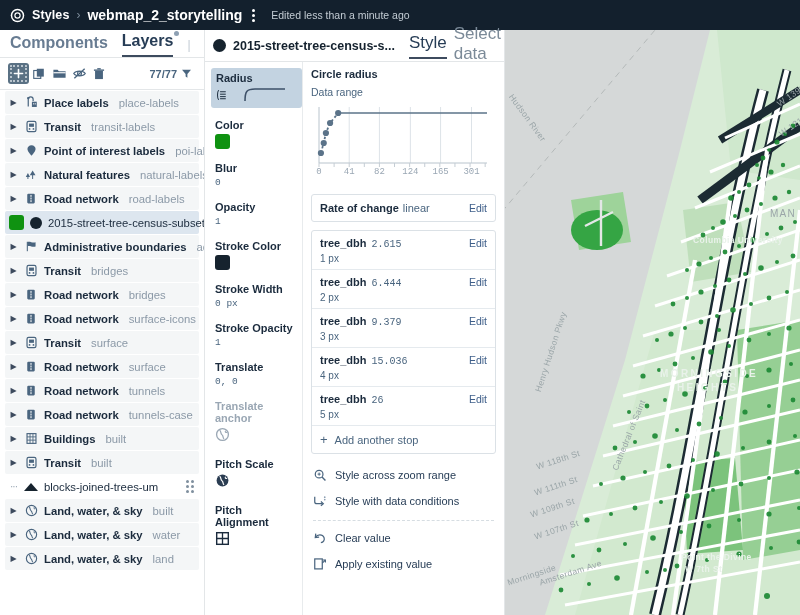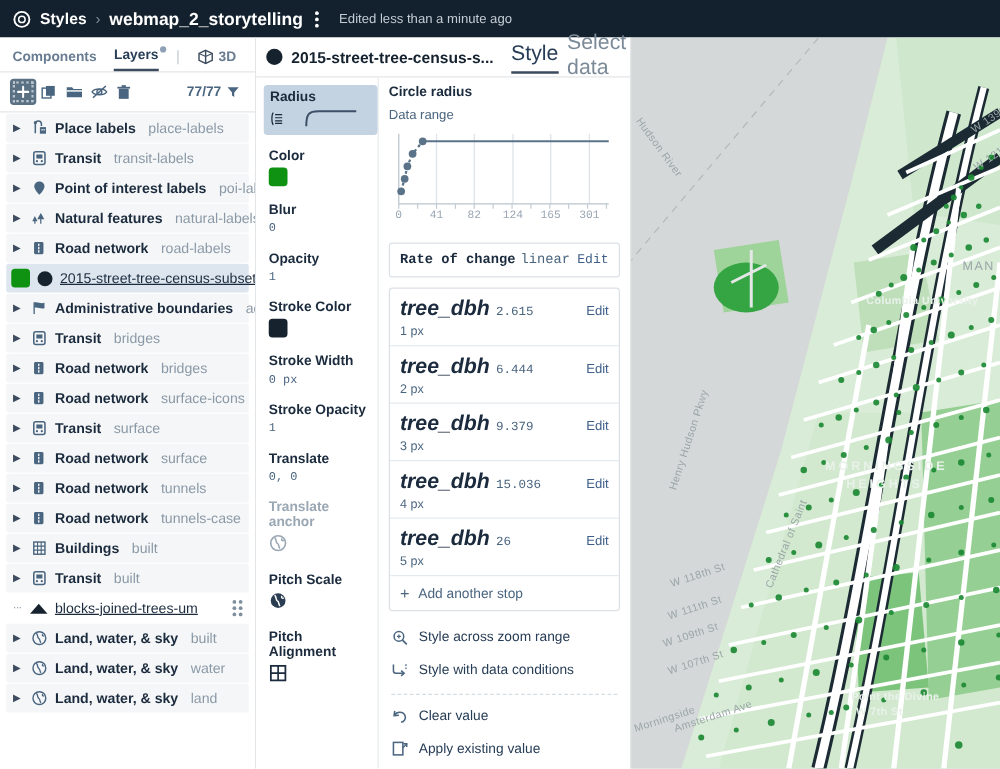--- a/index.html
+++ b/index.html
@@ -31,21 +31,21 @@
 
   
   #body { display: flex; height: 585px; width: 800px; }
 
   
   #left { width: 205px; height: 585px; background: #fff; border-right: 1px solid #e3e6e8; position: relative; }
   #lefttabs {
     height: 28px; display: flex; align-items: flex-end; gap: 14px;
     padding: 0 10px; border-bottom: 1px solid #e3e6e8;
   }
-  .ltab { font-size: 11px; font-weight: bold; color: #687c92; padding-bottom: 5px; cursor: pointer; position: relative;}
+  .ltab { font-size: 16px; font-weight: bold; color: #687c92; padding-bottom: 5px; cursor: pointer; position: relative;}
   .ltab.active { color: #273d56; border-bottom: 2px solid #3d4b5e; }
   .ltab .dot { position:absolute; top:-1px; right:-6px; width:5px; height:5px; border-radius:50%; background:#8ea0b3; }
   .ltab-div { color:#c3ccd4; padding-bottom:5px; }
   .ltab.d3 { display:flex; align-items:center; gap:4px; }
 
   #lefttools {
     height: 32px; display: flex; align-items: center; gap: 0;
     padding: 0 8px; border-bottom: 1px solid #e3e6e8;
   }
   .tool { width: 20px; height: 20px; display:flex; align-items:center; justify-content:center; color:#4a657f; cursor:pointer;}
@@ -59,21 +59,21 @@
     padding: 0 5px 0 4px; margin-bottom: 1px; border-radius: 2px;
     background: #f4f6f7; cursor: pointer; font-size: 11.3px; white-space: nowrap;
   }
   .lrow.sel { background: #dde6ef; }
   .lrow.plain { background: #fff; }
   .caret { width:9px; color:#3d4b5e; font-size:8px; flex:0 0 9px; text-align:center;}
   .caret.dots { color:#9aa7b4; font-size:10px; letter-spacing:-1px;}
   .licon { width:14px; height:14px; flex:0 0 14px; display:flex; align-items:center; justify-content:center; color:#4a657f;}
   .lname { font-weight: bold; color:#1b2b3d; }
   .lsub { color:#8b99a7; margin-left:4px; }
-  .lflat { color:#1b2b3d;text-decoration:underline; }
+  .lflat { color:#1b2b3d; }
   .swatch-green { width:15px; height:15px; background:#0f9211; border-radius:3px; flex:0 0 15px;}
   .dot-black { width:12px; height:12px; background:#16232e; border-radius:50%; flex:0 0 12px;}
   .grip { margin-left:auto; display:grid; grid-template-columns:3px 3px; gap:2px; }
   .grip i { width:3px;height:3px;background:#7f8f9e;border-radius:50%;display:block;}
   .tri-icon { width:0;height:0;border-left:7px solid transparent;border-right:7px solid transparent;border-bottom:8px solid #16232e;}
 
   
   #mid { width: 300px; height: 585px; background:#fff; border-right:1px solid #e3e6e8; position: relative;}
   #midhead { height: 32px; display:flex; align-items:center; padding: 0 8px; gap:7px; border-bottom:1px solid #e3e6e8;}
   .mh-dot { width:13px;height:13px;background:#16232e;border-radius:50%;flex:0 0 13px;}
@@ -103,28 +103,28 @@
   #stops { flex:1; padding: 6px 8px 0 8px; }
   .chart-head { display:flex; align-items:baseline; gap:6px; margin-bottom:3px;flex-direction:column;}
   .chart-title { font-weight:bold; font-size:11px; color:#1b2b3d;}
   .chart-sub { font-size:10.5px; color:#4a657f;}
   #chartbox { height:86px; position:relative; margin-bottom:7px;}
 
   .card {
     border:1px solid #dbe1e6; border-radius:3px; background:#fff;
     margin-bottom: 8px;
   }
-  .rate-row { display:flex; align-items:center; padding: 7px 8px; font-family: Liberation Mono, monospace; }
+  .rate-row { display:flex; align-items:center; padding: 7px 8px; }
   .rate-lbl { font-weight:bold; font-size:11px; color:#1b2b3d;}
   .rate-val { font-size:11px; color:#4a657f; margin-left:4px;}
   .edit { margin-left:auto; font-size:10.5px; color:#3f5f8a; cursor:pointer;}
 
   .stop { border-bottom:1px solid #e5eaee; padding: 6px 8px 5px 8px; }
   .stop-top { display:flex; align-items:baseline; }
-  .stop-key { font-weight:bold; font-size:17px; color:#1b2b3d;font-style:italic;}
+  .stop-key { font-weight:bold; font-size:11px; color:#1b2b3d;}
   .stop-num { font-size:10px; color:#4a657f; margin-left:5px; font-family:"Liberation Mono", monospace;}
   .stop-out { font-size:10px; color:#4a657f; margin-top:3px;}
   .addstop { padding:7px 8px; display:flex; align-items:center; gap:7px; color:#4a657f; font-size:11px; cursor:pointer;}
   .addstop .plus { color:#4a657f; font-size:13px; line-height:1;}
 
   .actions { margin-top: 2px; }
   .action { display:flex; align-items:center; gap:8px; padding:6px 2px; font-size:11px; color:#273d56; cursor:pointer;}
   .action .aic { width:14px;height:14px;display:flex;align-items:center;justify-content:center;color:#4a657f;flex:0 0 14px;}
   .act-div { border-top:1px dashed #d6dde2; margin: 6px 2px 4px 2px; }
 

